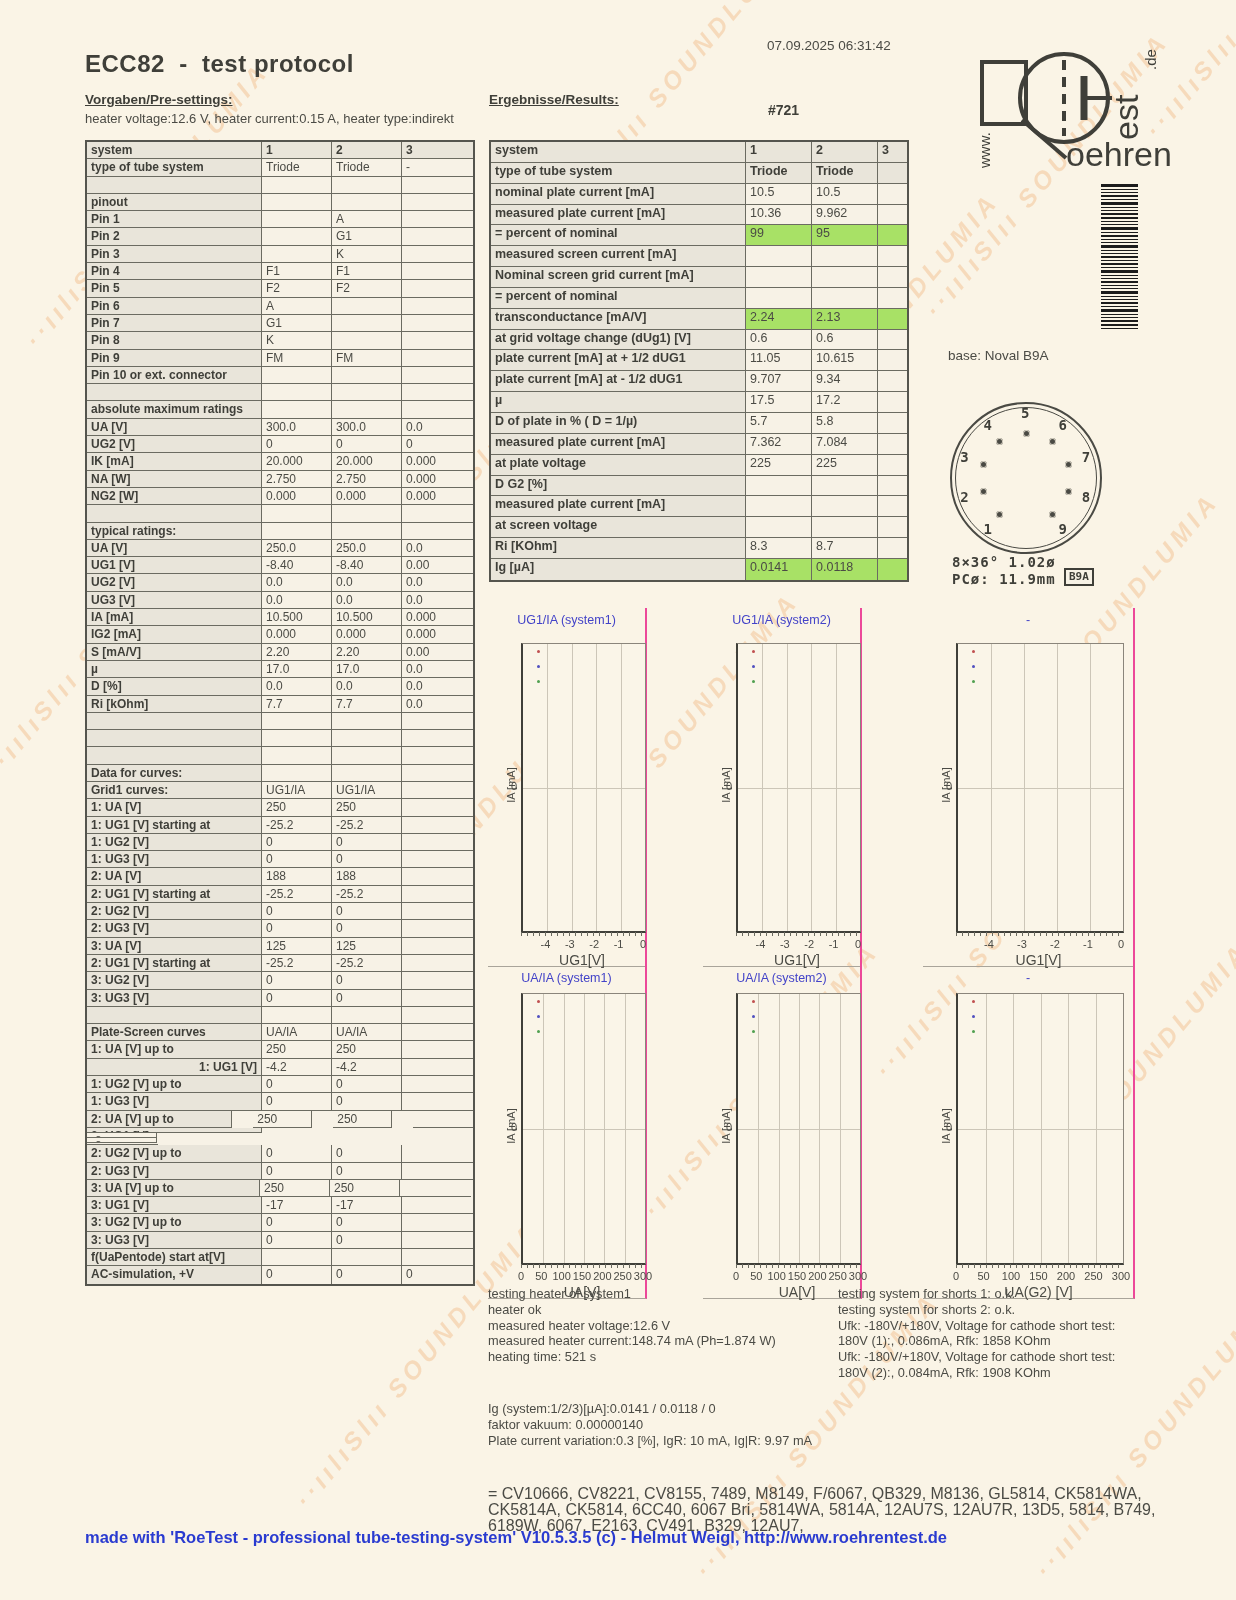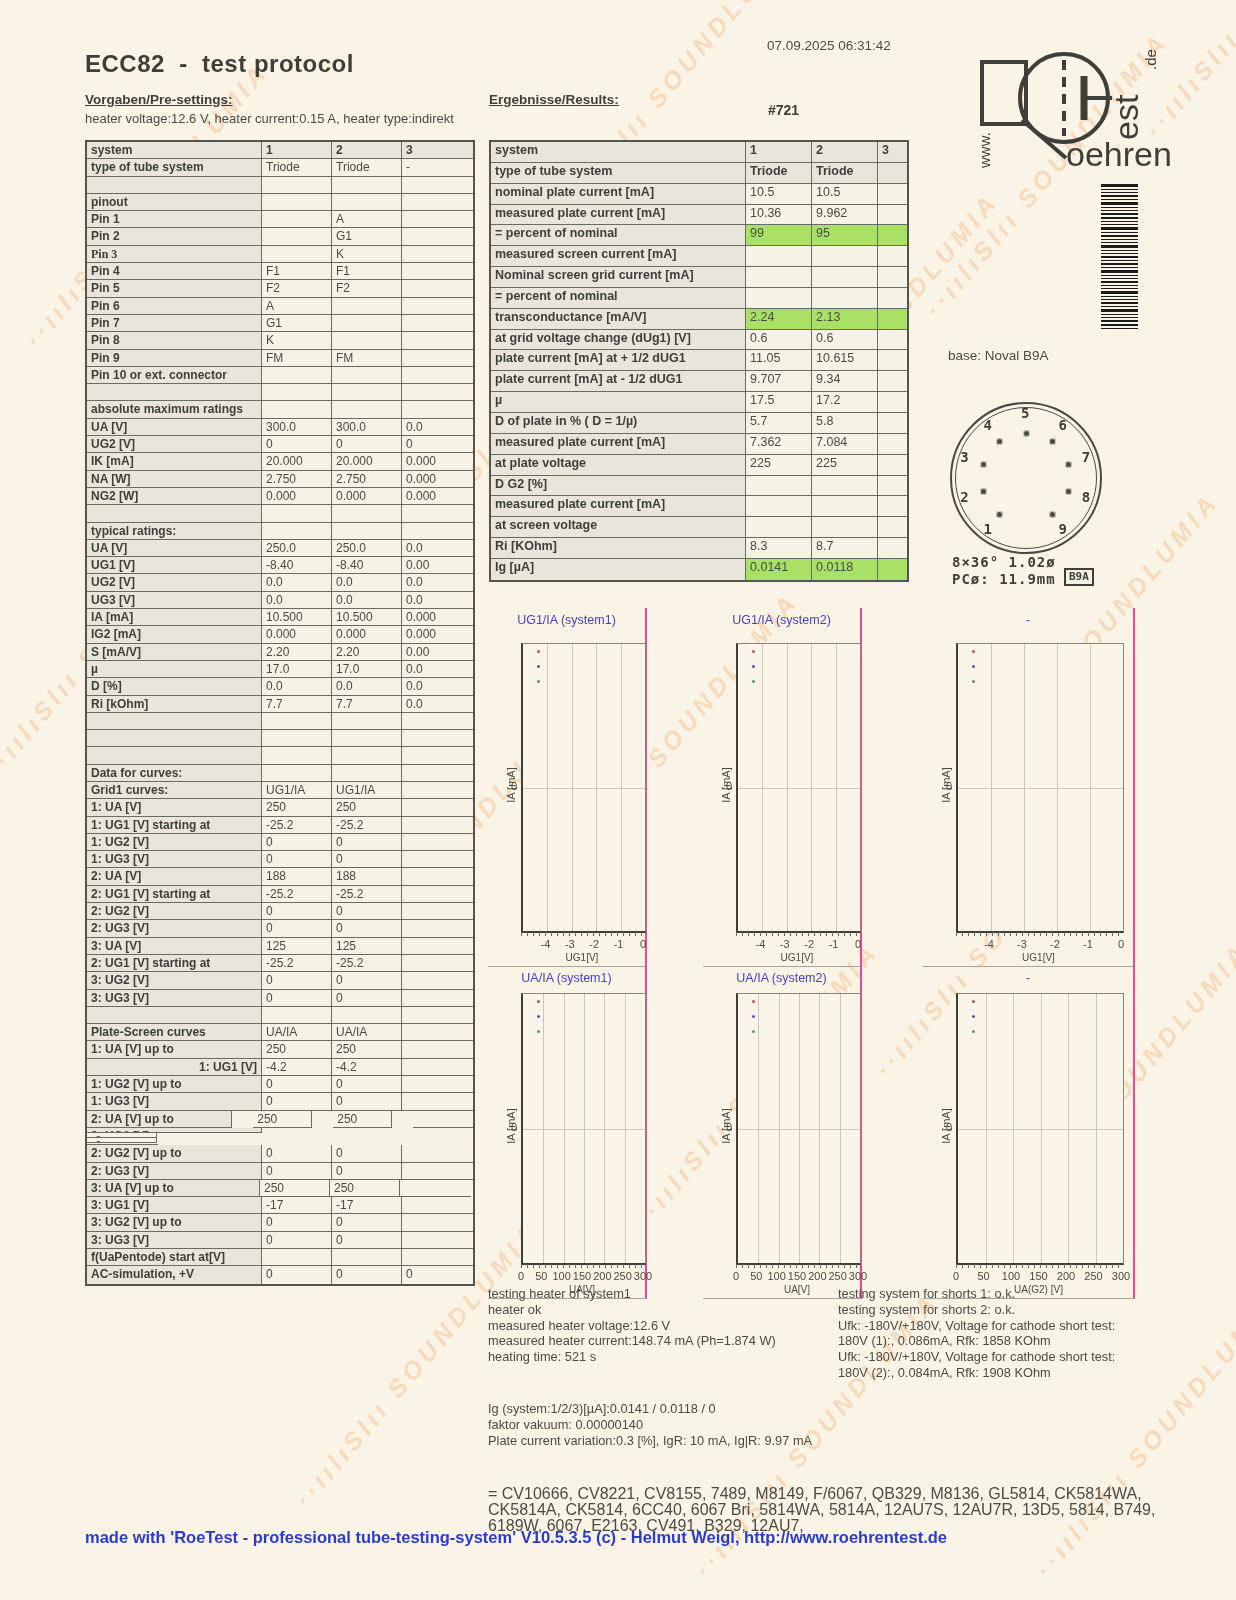--- a/index.html
+++ b/index.html
@@ -49,21 +49,21 @@
   
   .chart{position:absolute;border-right:2px solid #ec4899;border-bottom:1px solid #a9a49a;}
   .chart-title{position:absolute;width:100%;text-align:center;font-size:12.5px;color:#4343c8;top:5px;}
   .plot{position:absolute;border-left:2px solid #3f3f39;border-bottom:2px solid #3f3f39;border-top:1px solid #8a857b;border-right:1px solid #8a857b;background:#faf5e8;}
   .gridv{position:absolute;top:0;bottom:0;width:1px;background:#ccc6b8;}
   .zeroline{position:absolute;left:0;right:0;height:1px;background:#ccc6b8;}
   .ldot{position:absolute;width:3px;height:3px;border-radius:50%;}
   .ylab{position:absolute;font-size:11px;color:#4b4b45;transform:rotate(-90deg);transform-origin:center;}
   .ytick0{position:absolute;font-size:11px;color:#4b4b45;}
   .xtick{position:absolute;font-size:11px;color:#4b4b45;transform:translateX(-50%);}
-  .xlab{position:absolute;font-size:10px;color:#4b4b45;text-align:center;}
+  .xlab{position:absolute;font-size:14px;color:#4b4b45;text-align:center;}
   .minorticks{position:absolute;height:4px;background:repeating-linear-gradient(90deg,#6b6b61 0 1px,transparent 1px 6px);}
   
   .notes{font-size:12.8px;line-height:15.8px;white-space:pre-line;color:#4b4b45;}
   #notes-left{left:488px;top:1286px;width:345px;}
   #notes-ig{left:488px;top:1401px;width:430px;}
   #notes-right{left:838px;top:1286px;width:390px;}
   #equivalents{left:488px;top:1486px;width:668px;font-size:16px;line-height:16px;white-space:pre-line;color:#4b4b45;}
   
   #footer{left:85px;top:1528px;font-size:16.5px;font-weight:bold;color:#2a3bd0;}
   
@@ -193,21 +193,21 @@
       <div class="tcell tval" style="width: 70px;">A</div>
       <div class="tcell tval" style="width: 71px;"></div>
     </div>
     <div class="trow" style="height: 17.3px;">
       <div class="tcell tlabel" style="width: 175px;">Pin 2</div>
       <div class="tcell tval" style="width: 70px;"></div>
       <div class="tcell tval" style="width: 70px;">G1</div>
       <div class="tcell tval" style="width: 71px;"></div>
     </div>
     <div class="trow" style="height: 17.3px;">
-      <div class="tcell tlabel" style="width: 175px; font-family: Liberation Serif, serif;">Pin 3</div>
+      <div class="tcell tlabel" style="width: 175px;">Pin 3</div>
       <div class="tcell tval" style="width: 70px;"></div>
       <div class="tcell tval" style="width: 70px;">K</div>
       <div class="tcell tval" style="width: 71px;"></div>
     </div>
     <div class="trow" style="height: 17.3px;">
       <div class="tcell tlabel" style="width: 175px;">Pin 4</div>
       <div class="tcell tval" style="width: 70px;">F1</div>
       <div class="tcell tval" style="width: 70px;">F1</div>
       <div class="tcell tval" style="width: 71px;"></div>
     </div>

